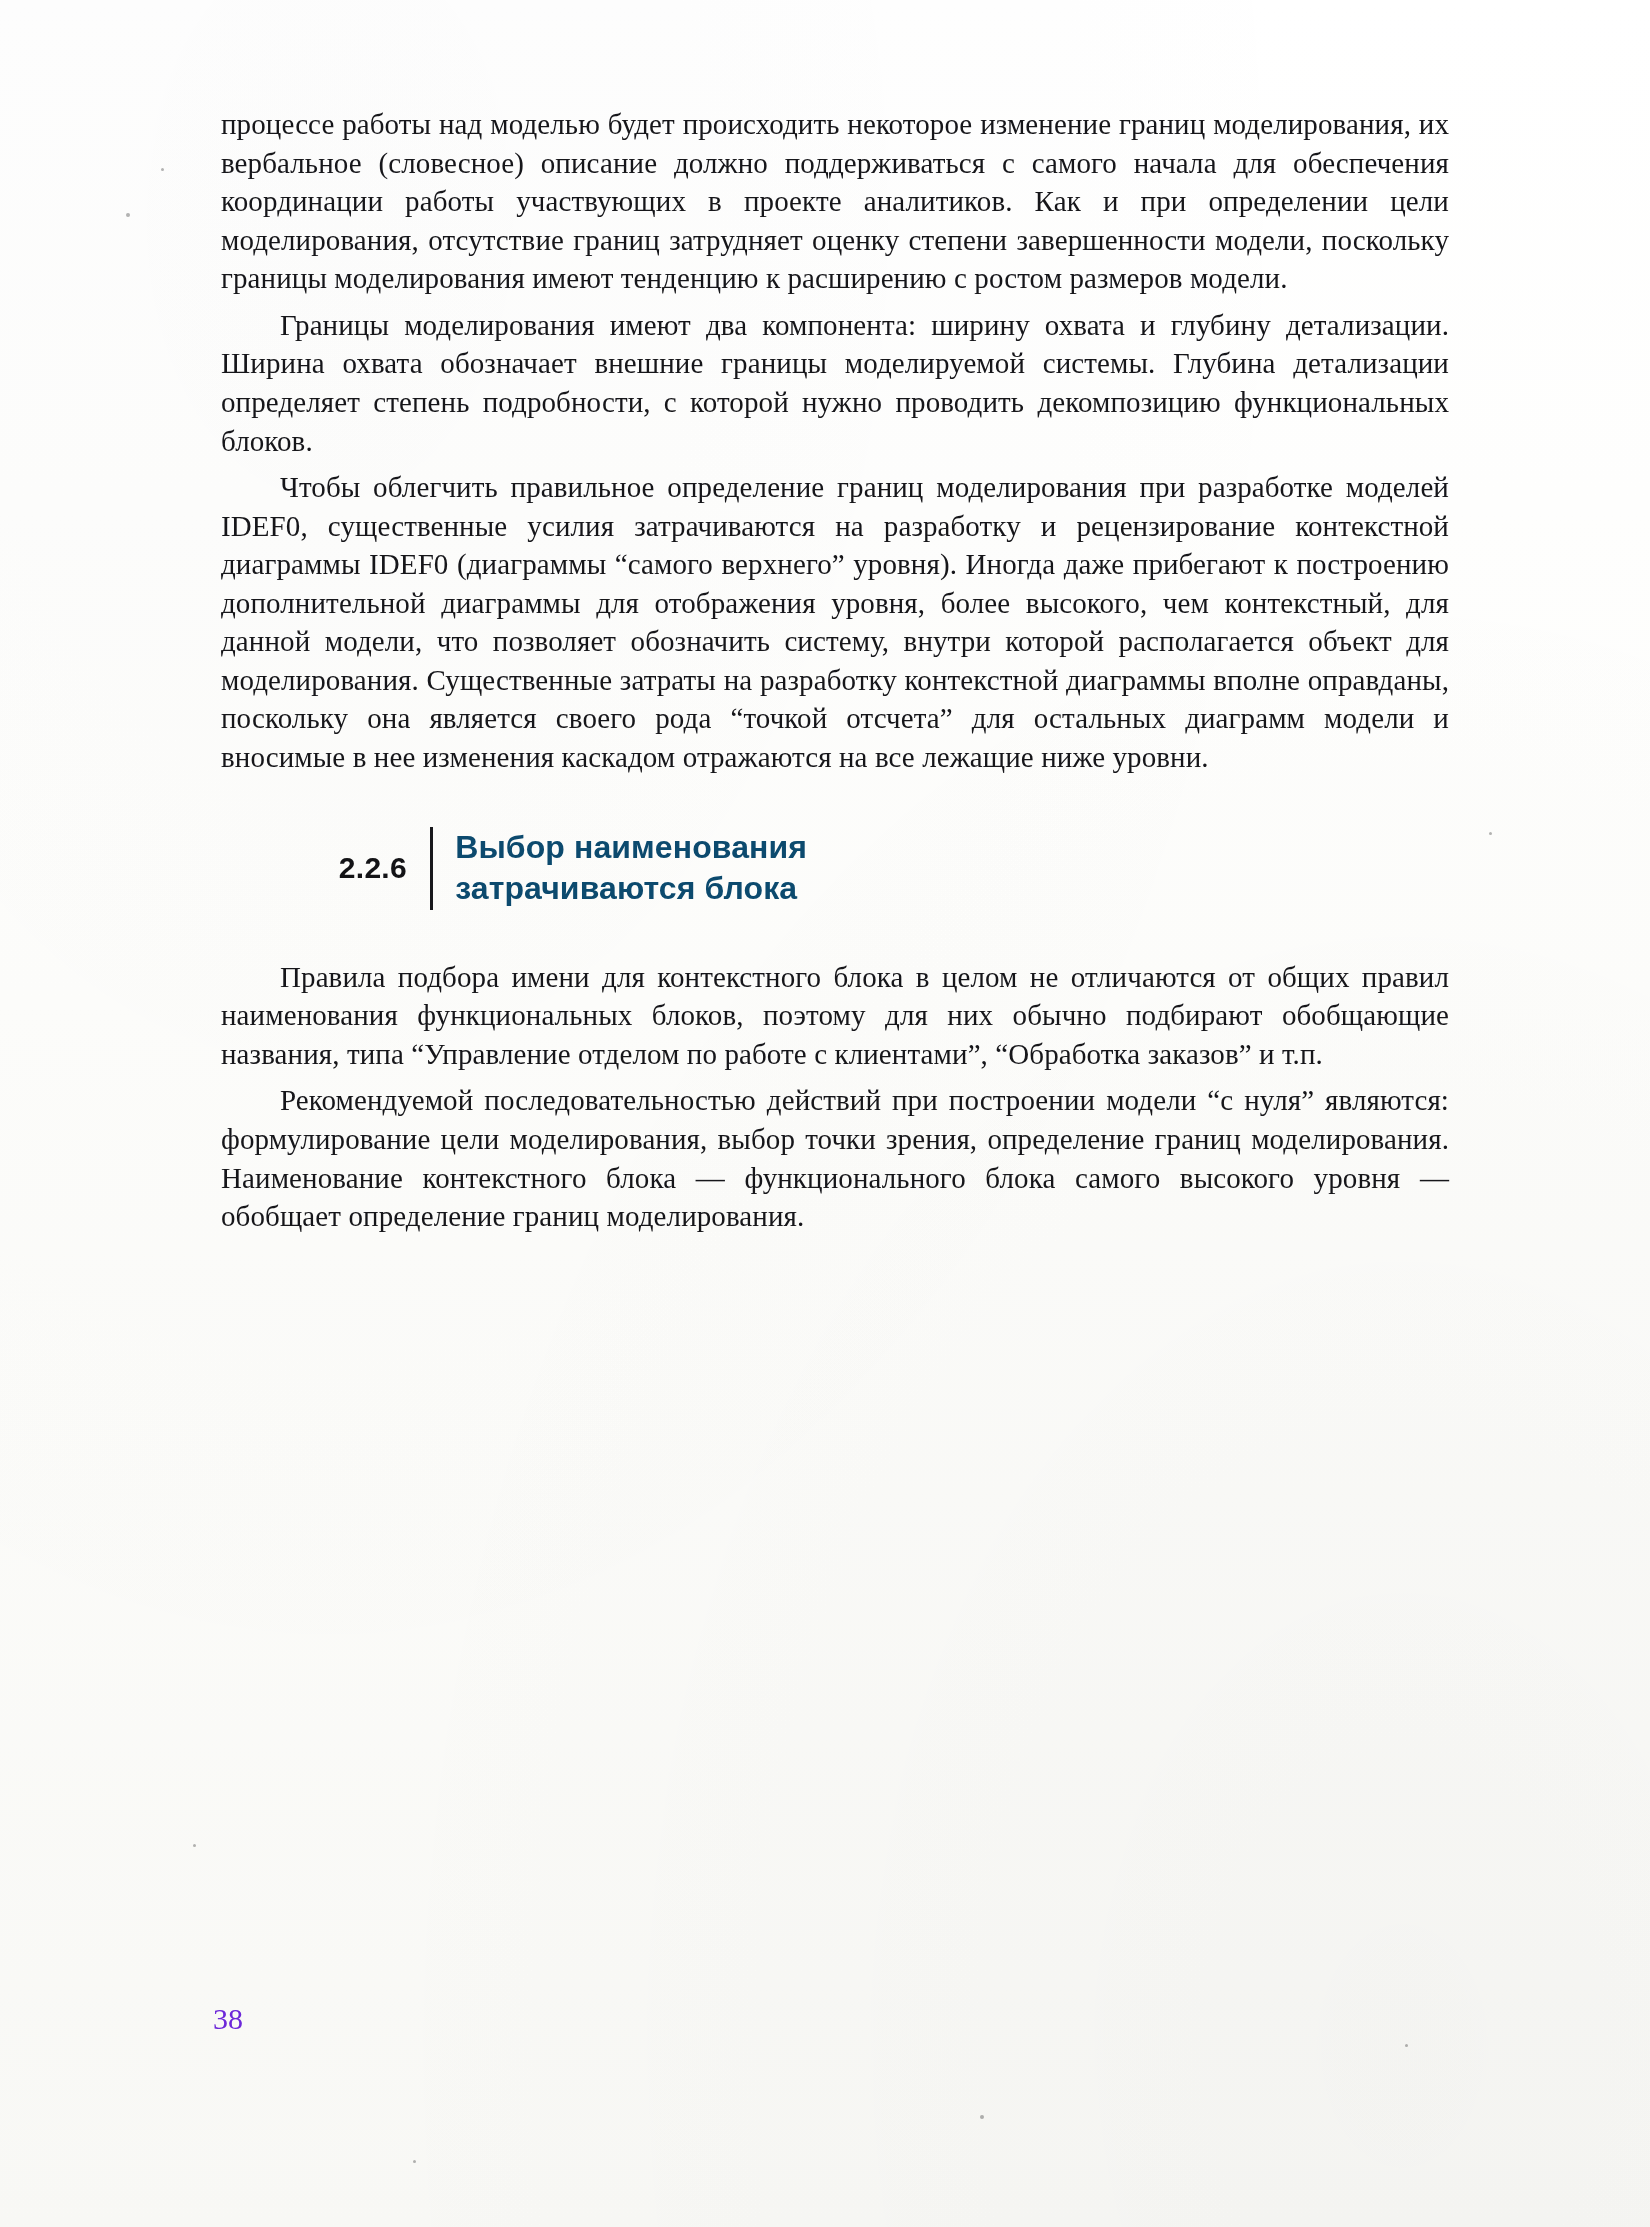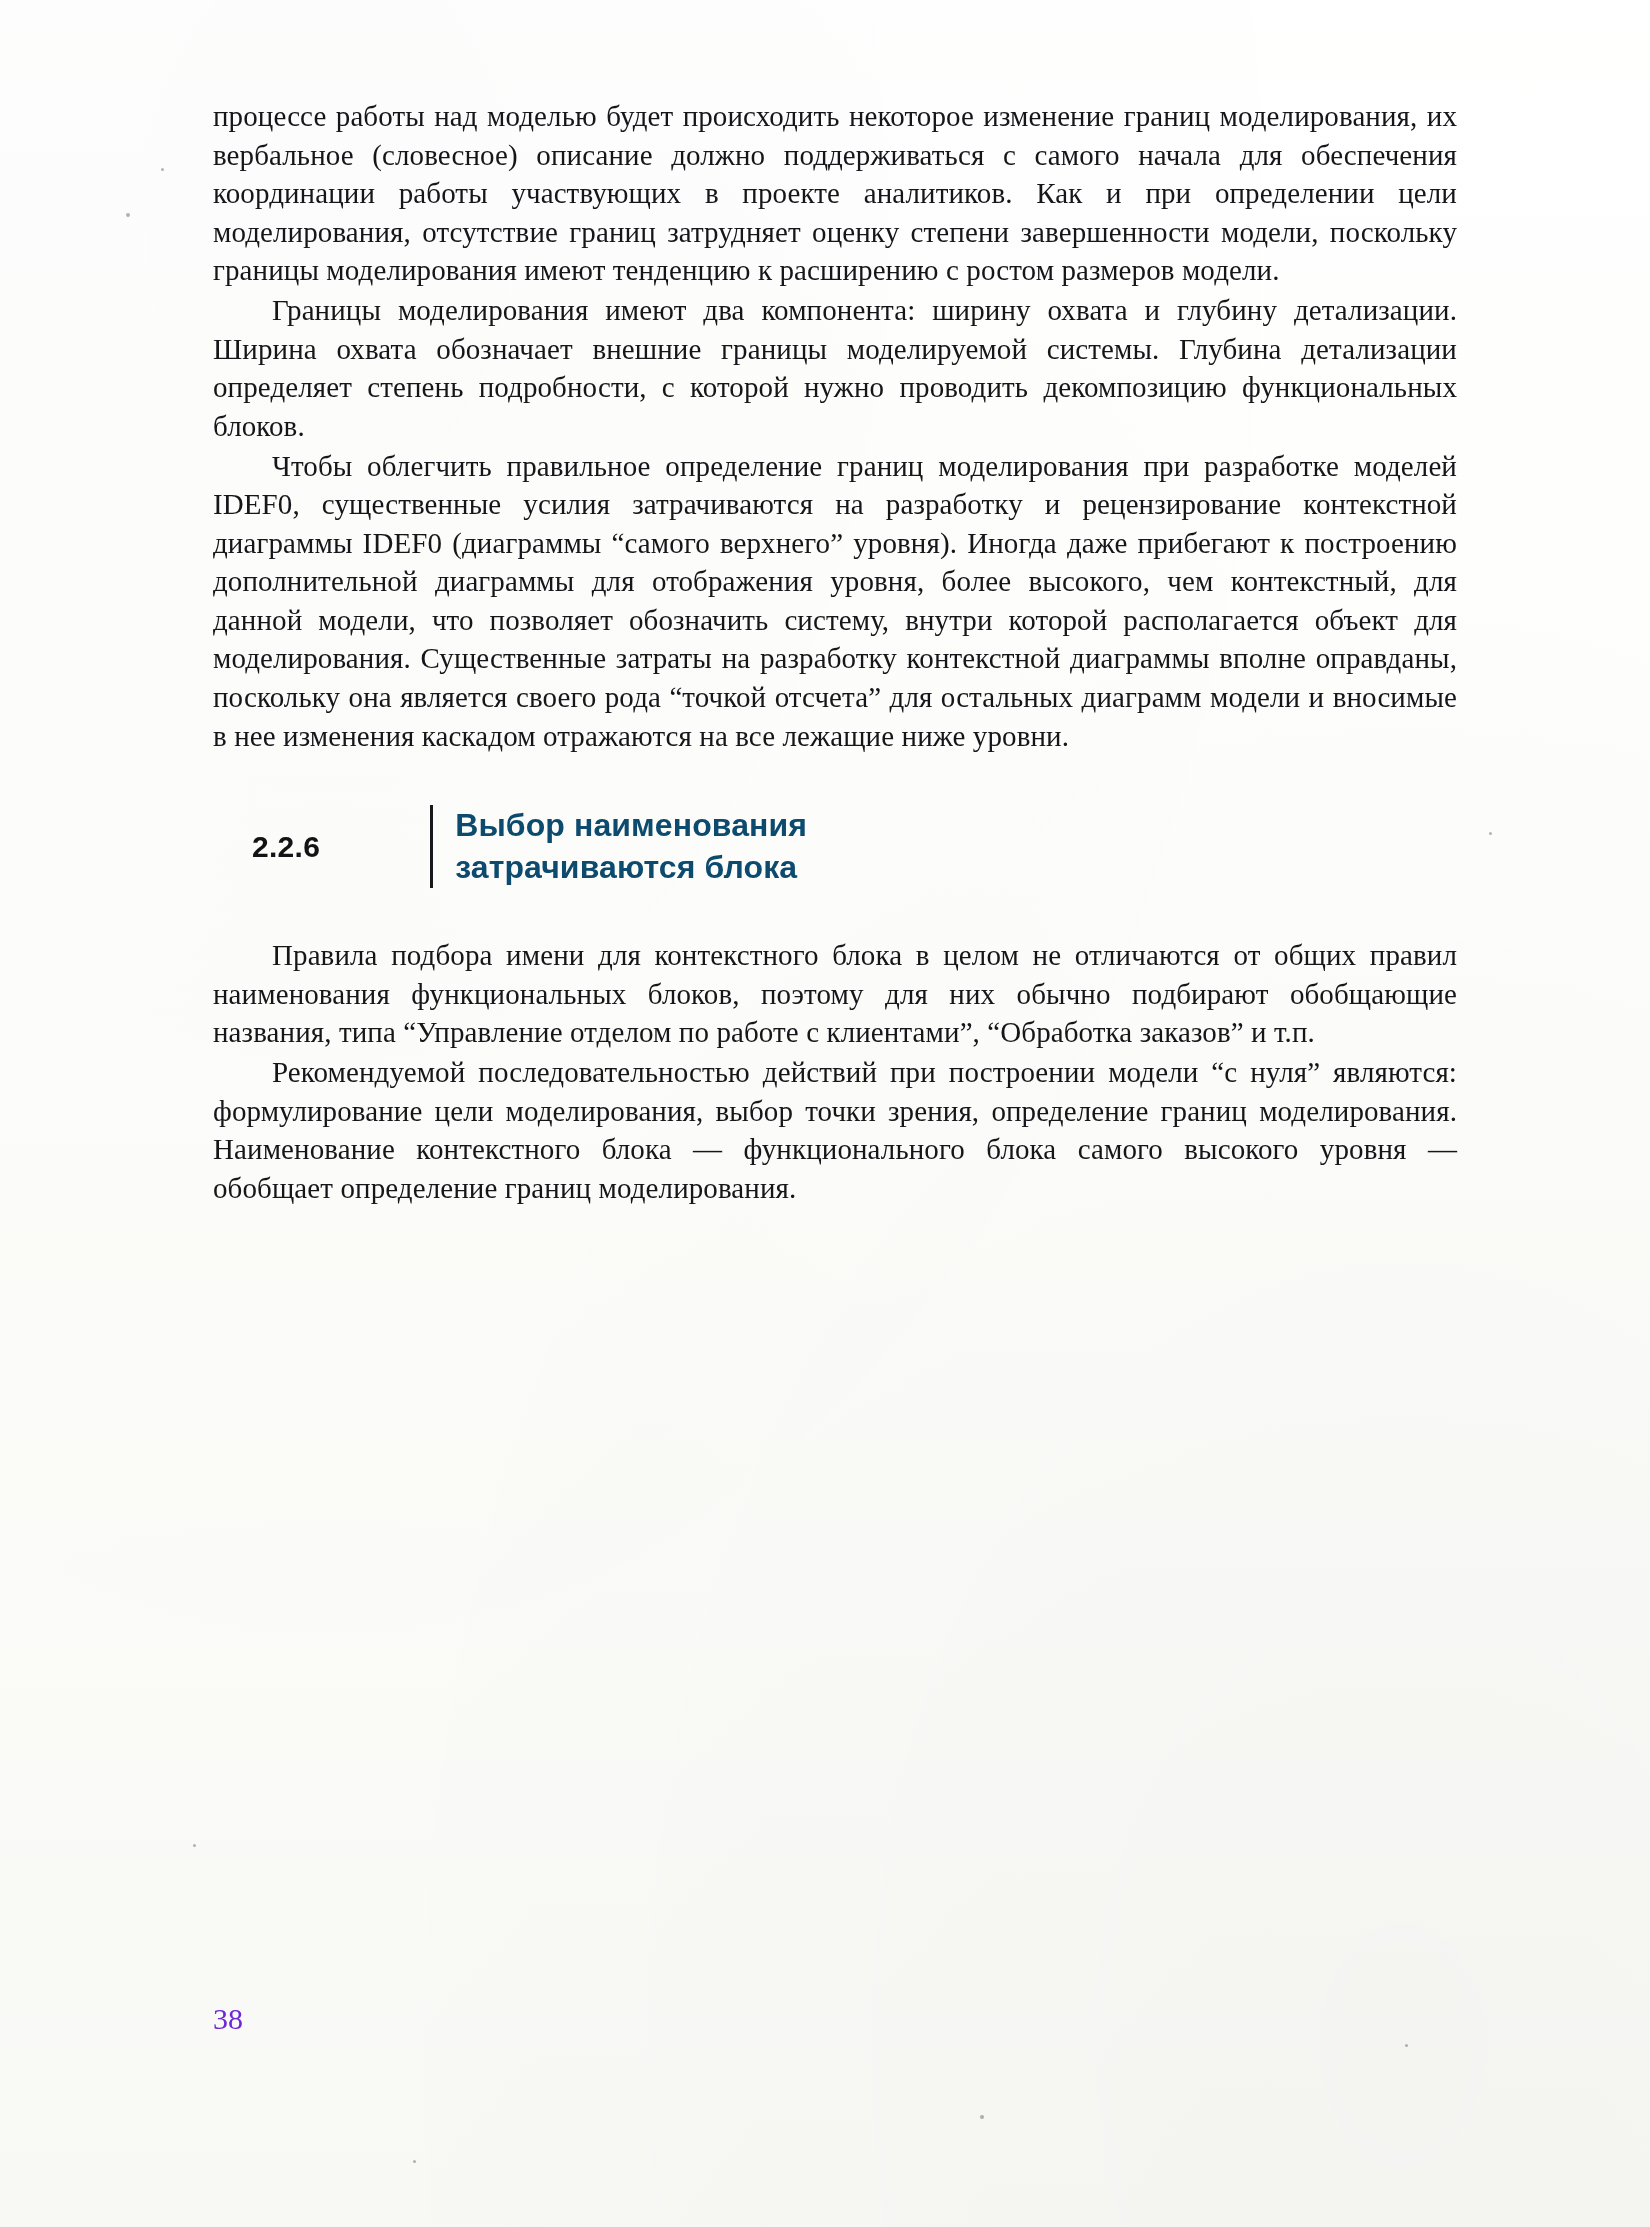--- a/index.html
+++ b/index.html
@@ -26,21 +26,21 @@
       linear-gradient(180deg, #ffffff 0%, #fdfdfb 45%, #f8f8f5 100%);
     pointer-events: none;
   }
   .content {
     position: absolute;
     left: 213px;
     top: 97px;
     width: 1244px;
   }
   p.body {
-    margin: 0;
+    margin: 8px;
     font-size: 29px;
     line-height: 1.33;
     text-align: justify;
     text-justify: inter-word;
     letter-spacing: 0.1px;
   }
   p.body + p.body {
     margin-top: 1.3px;
   }
   p.indent {
@@ -53,21 +53,21 @@
     margin-top: 50px;
     margin-bottom: 48px;
     padding-left: 39px;
   }
   .section-number {
     font-family: "Liberation Sans", sans-serif;
     font-weight: bold;
     font-size: 30px;
     letter-spacing: 0.3px;
     width: 155px;
-    text-align: left;
+    text-align: right;
     padding-right: 23px;
     color: #131316;
   }
   .section-rule {
     width: 3.2px;
     align-self: stretch;
     background: #18181c;
     margin-right: 22px;
   }
   .section-title {

